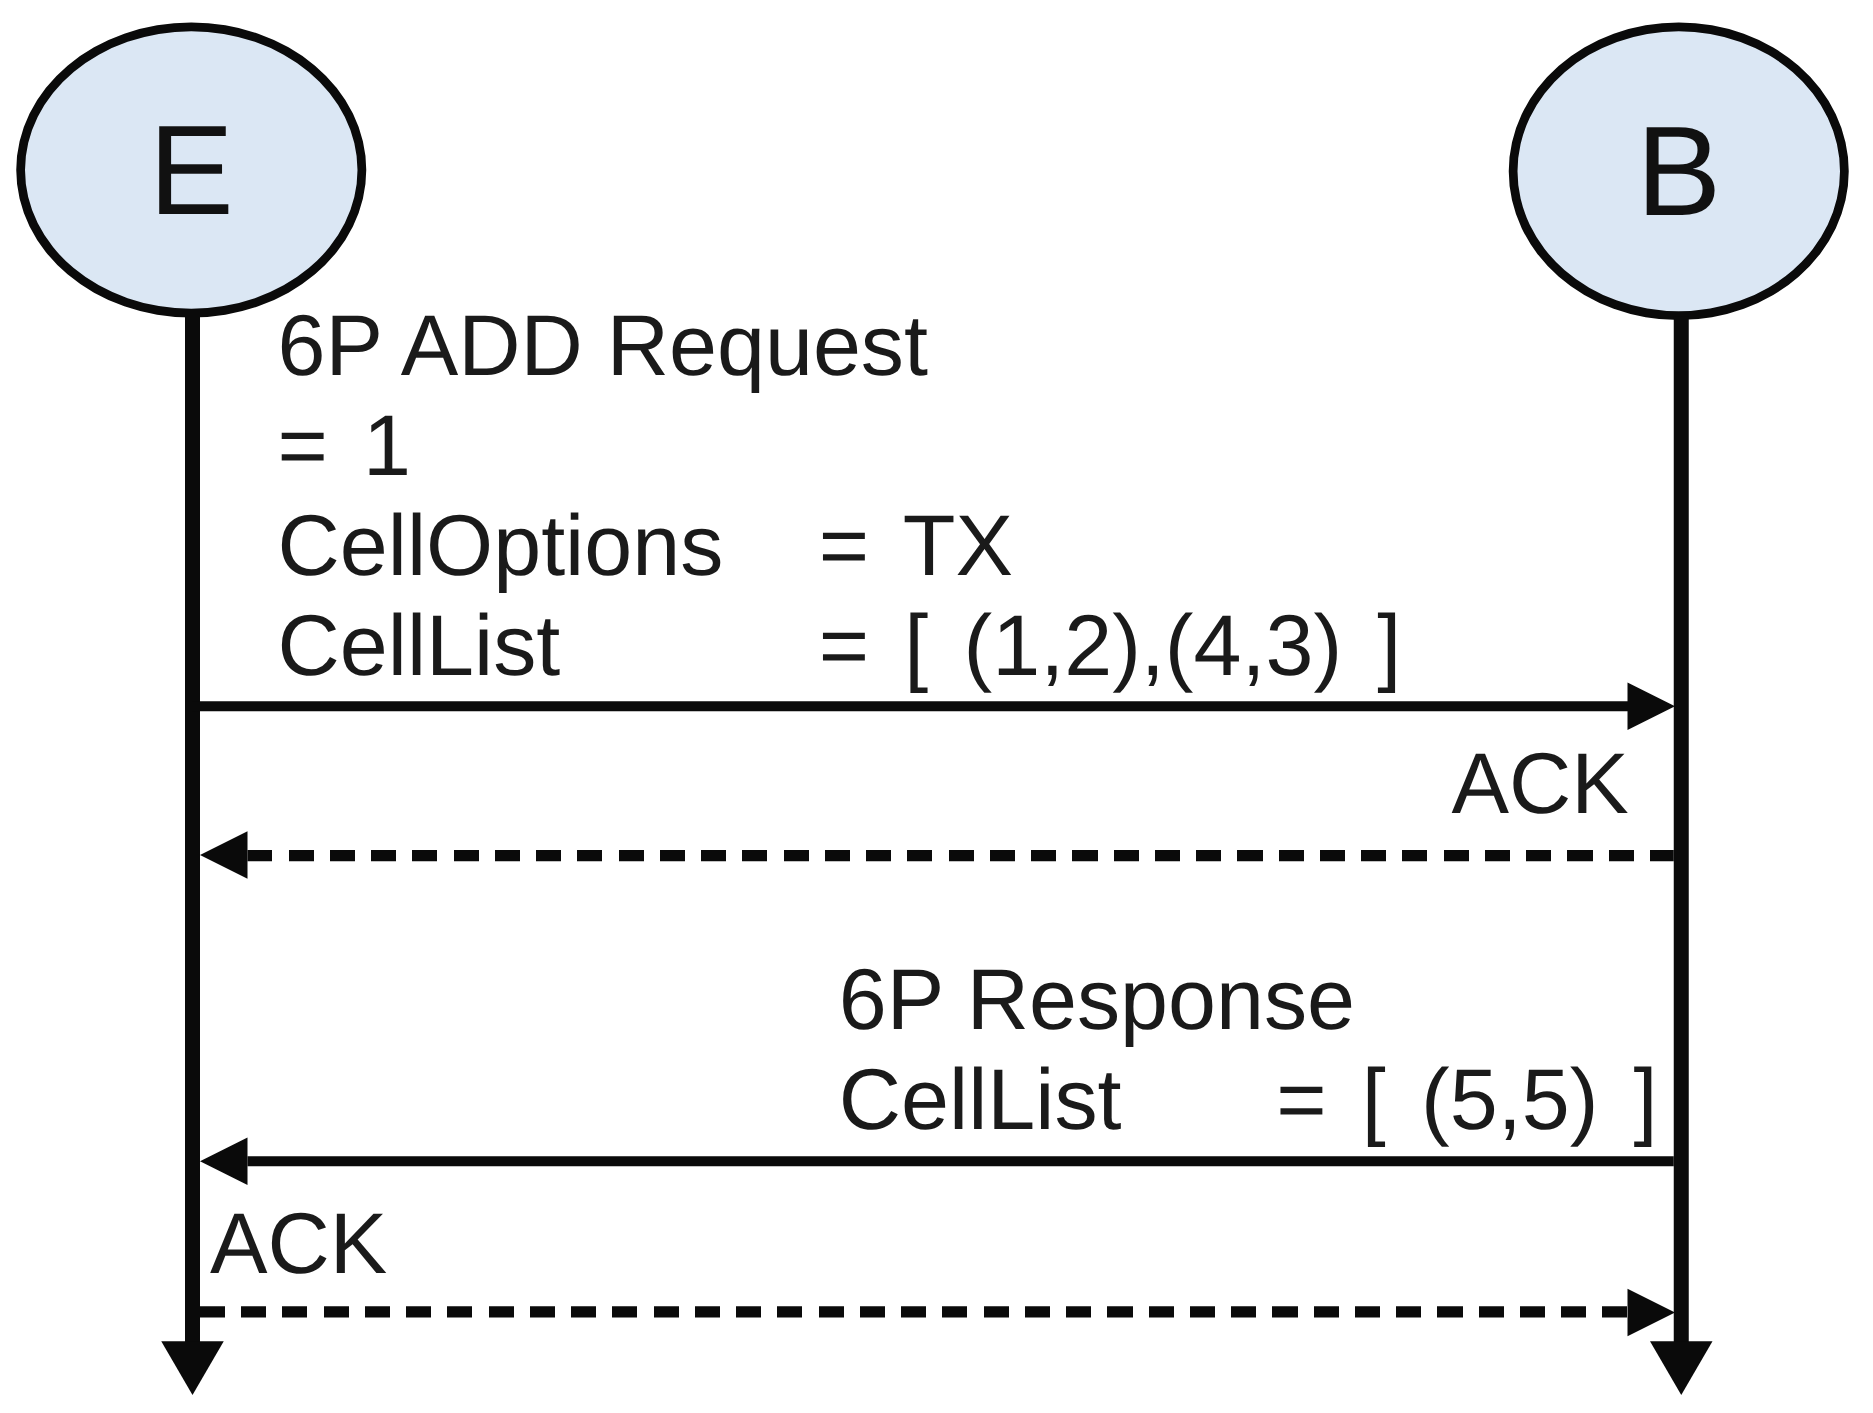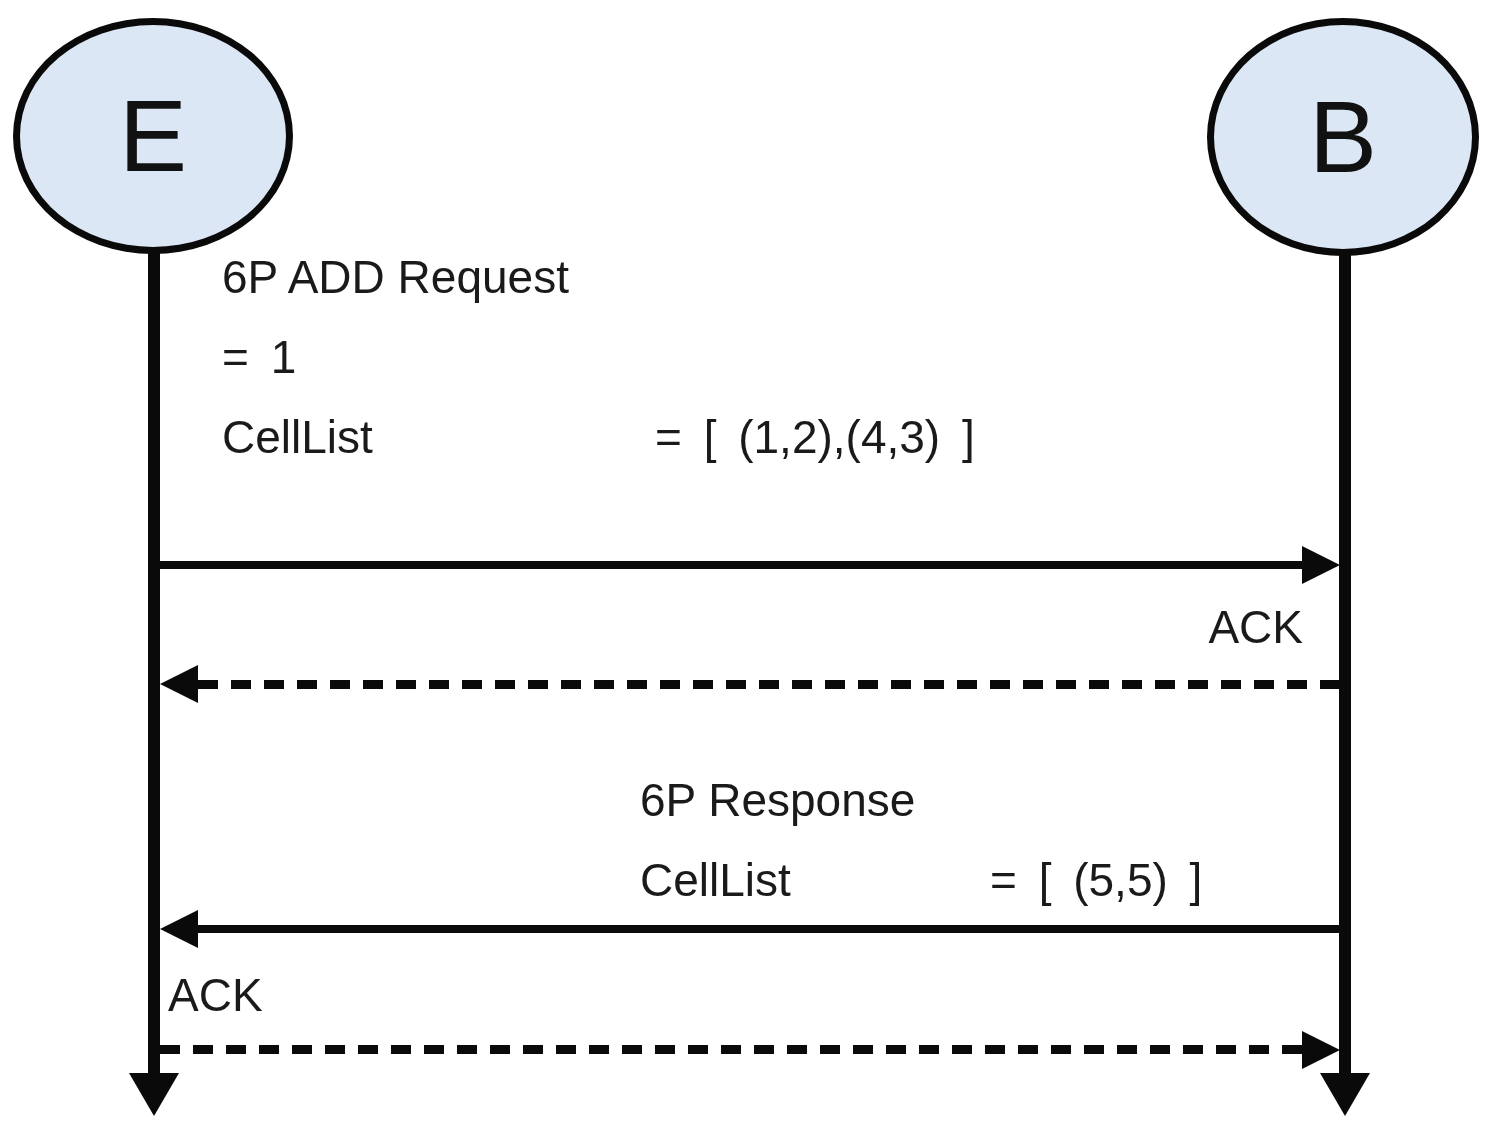--- a/index.html
+++ b/index.html
@@ -66,21 +66,21 @@
   .head-left{
     position:absolute;
     width:0;height:0;
     border-top:19px solid transparent;
     border-bottom:19px solid transparent;
     border-right:38px solid var(--line);
   }
   
   .msg-text{
     position:absolute;
-    font-size:46px;
+    font-size:69px;
     line-height:80px;
     white-space:nowrap;
   }
   .msg-row{display:flex;}
   .msg-row .lbl{flex:0 0 auto;}
   .lbl-w433{width:433px;}
   .lbl-w350{width:350px;}
   .msg-row .val{flex:0 0 auto;word-spacing:9px;}
   .ack-right{text-align:right;}
 </style>
@@ -105,34 +105,38 @@
 
   <div class="msg-text" style="left:222px;top:237px;">
     <div class="msg-row">
       <span class="lbl lbl-w433">6P ADD Request</span>
       <span class="val"></span>
     </div>
     <div class="msg-row">
       <span class="val">= 1</span>
     </div>
     <div class="msg-row">
+      <span class="lbl lbl-w433">CellOptions</span>
+      <span class="val">= TX</span>
+    </div>
+    <div class="msg-row">
       <span class="lbl lbl-w433">CellList</span>
       <span class="val">= [ (1,2),(4,3) ]</span>
     </div>
   </div>
   <div class="msg-line-solid" style="left:154px;top:561px;width:1150px;"></div>
   <div class="head-right" style="left:1302px;top:546px;"></div>
 
   <div class="msg-text ack-right" style="right:195px;top:587px;">
     <span>ACK</span>
   </div>
   <div class="msg-line-dashed" style="left:198px;top:680px;width:1141px;"></div>
   <div class="head-left" style="left:160px;top:665px;"></div>
 
-  <div class="msg-text" style="left:640px;top:760px;">
+  <div class="msg-text" style="left:671px;top:760px;">
     <div class="msg-row">
       <span class="lbl lbl-w350">6P Response</span>
       <span class="val"></span>
     </div>
     <div class="msg-row">
       <span class="lbl lbl-w350">CellList</span>
       <span class="val">= [ (5,5) ]</span>
     </div>
   </div>
   <div class="msg-line-solid" style="left:198px;top:925px;width:1141px;"></div>

